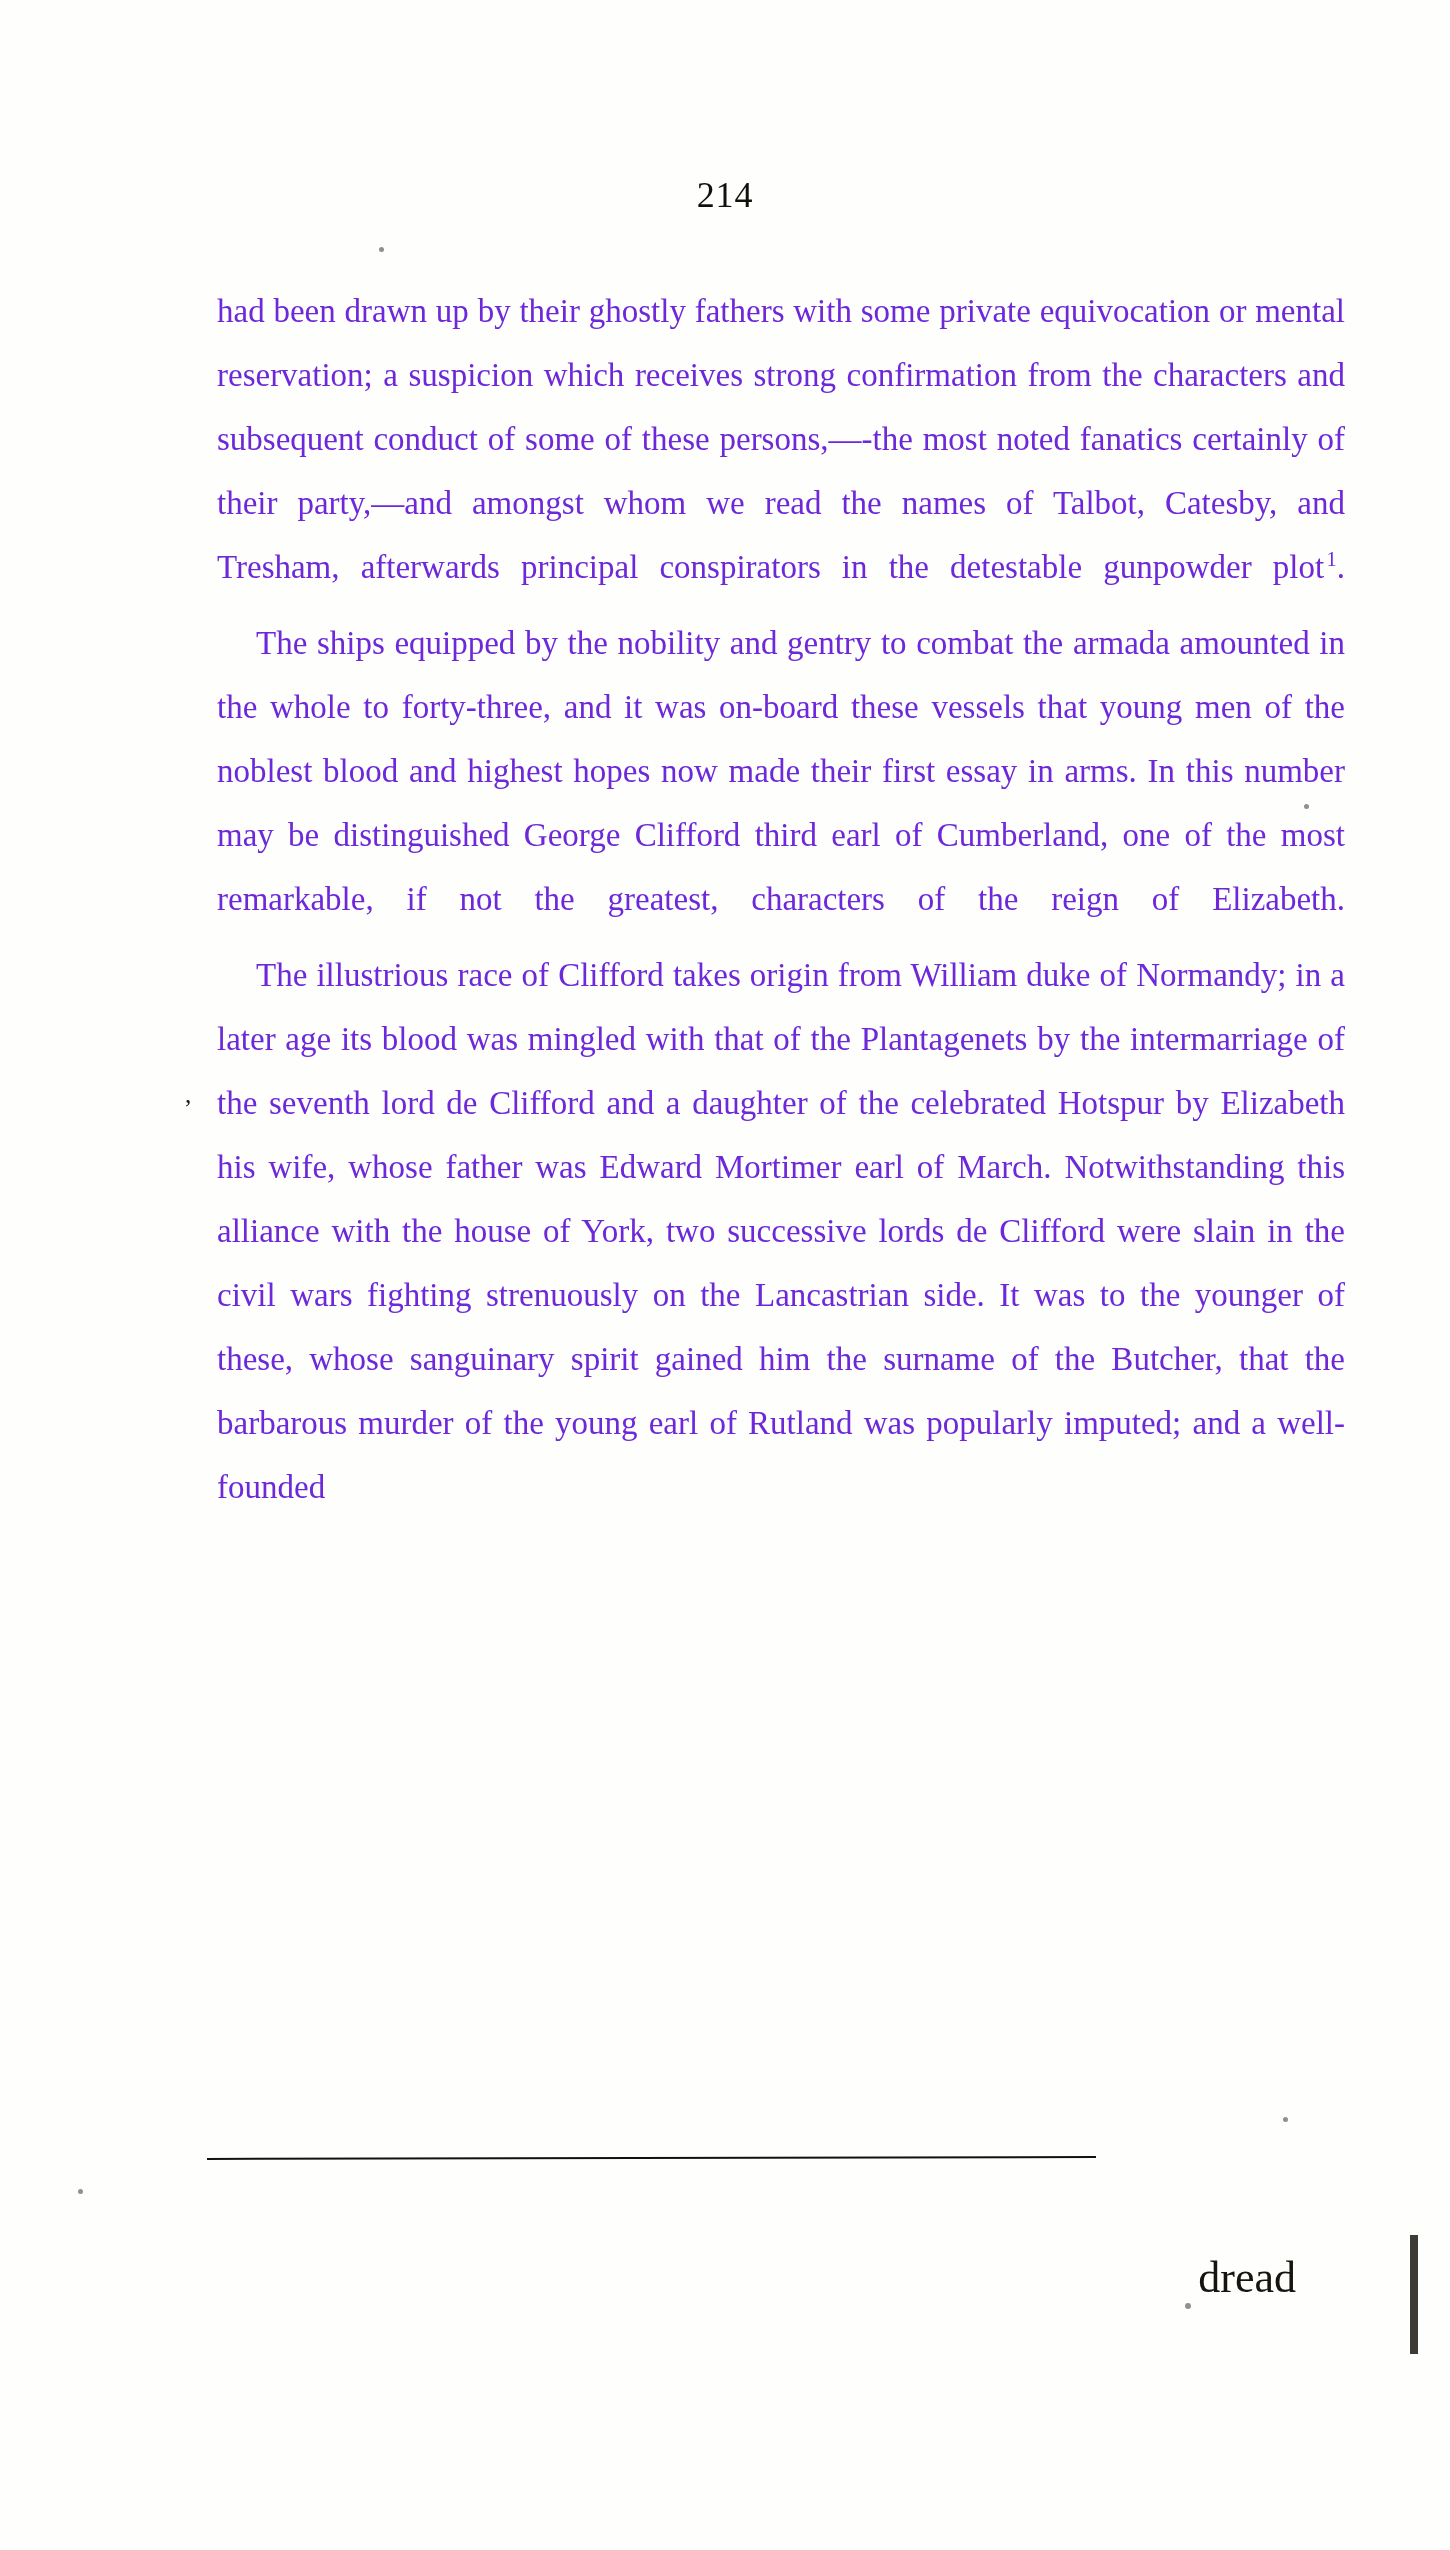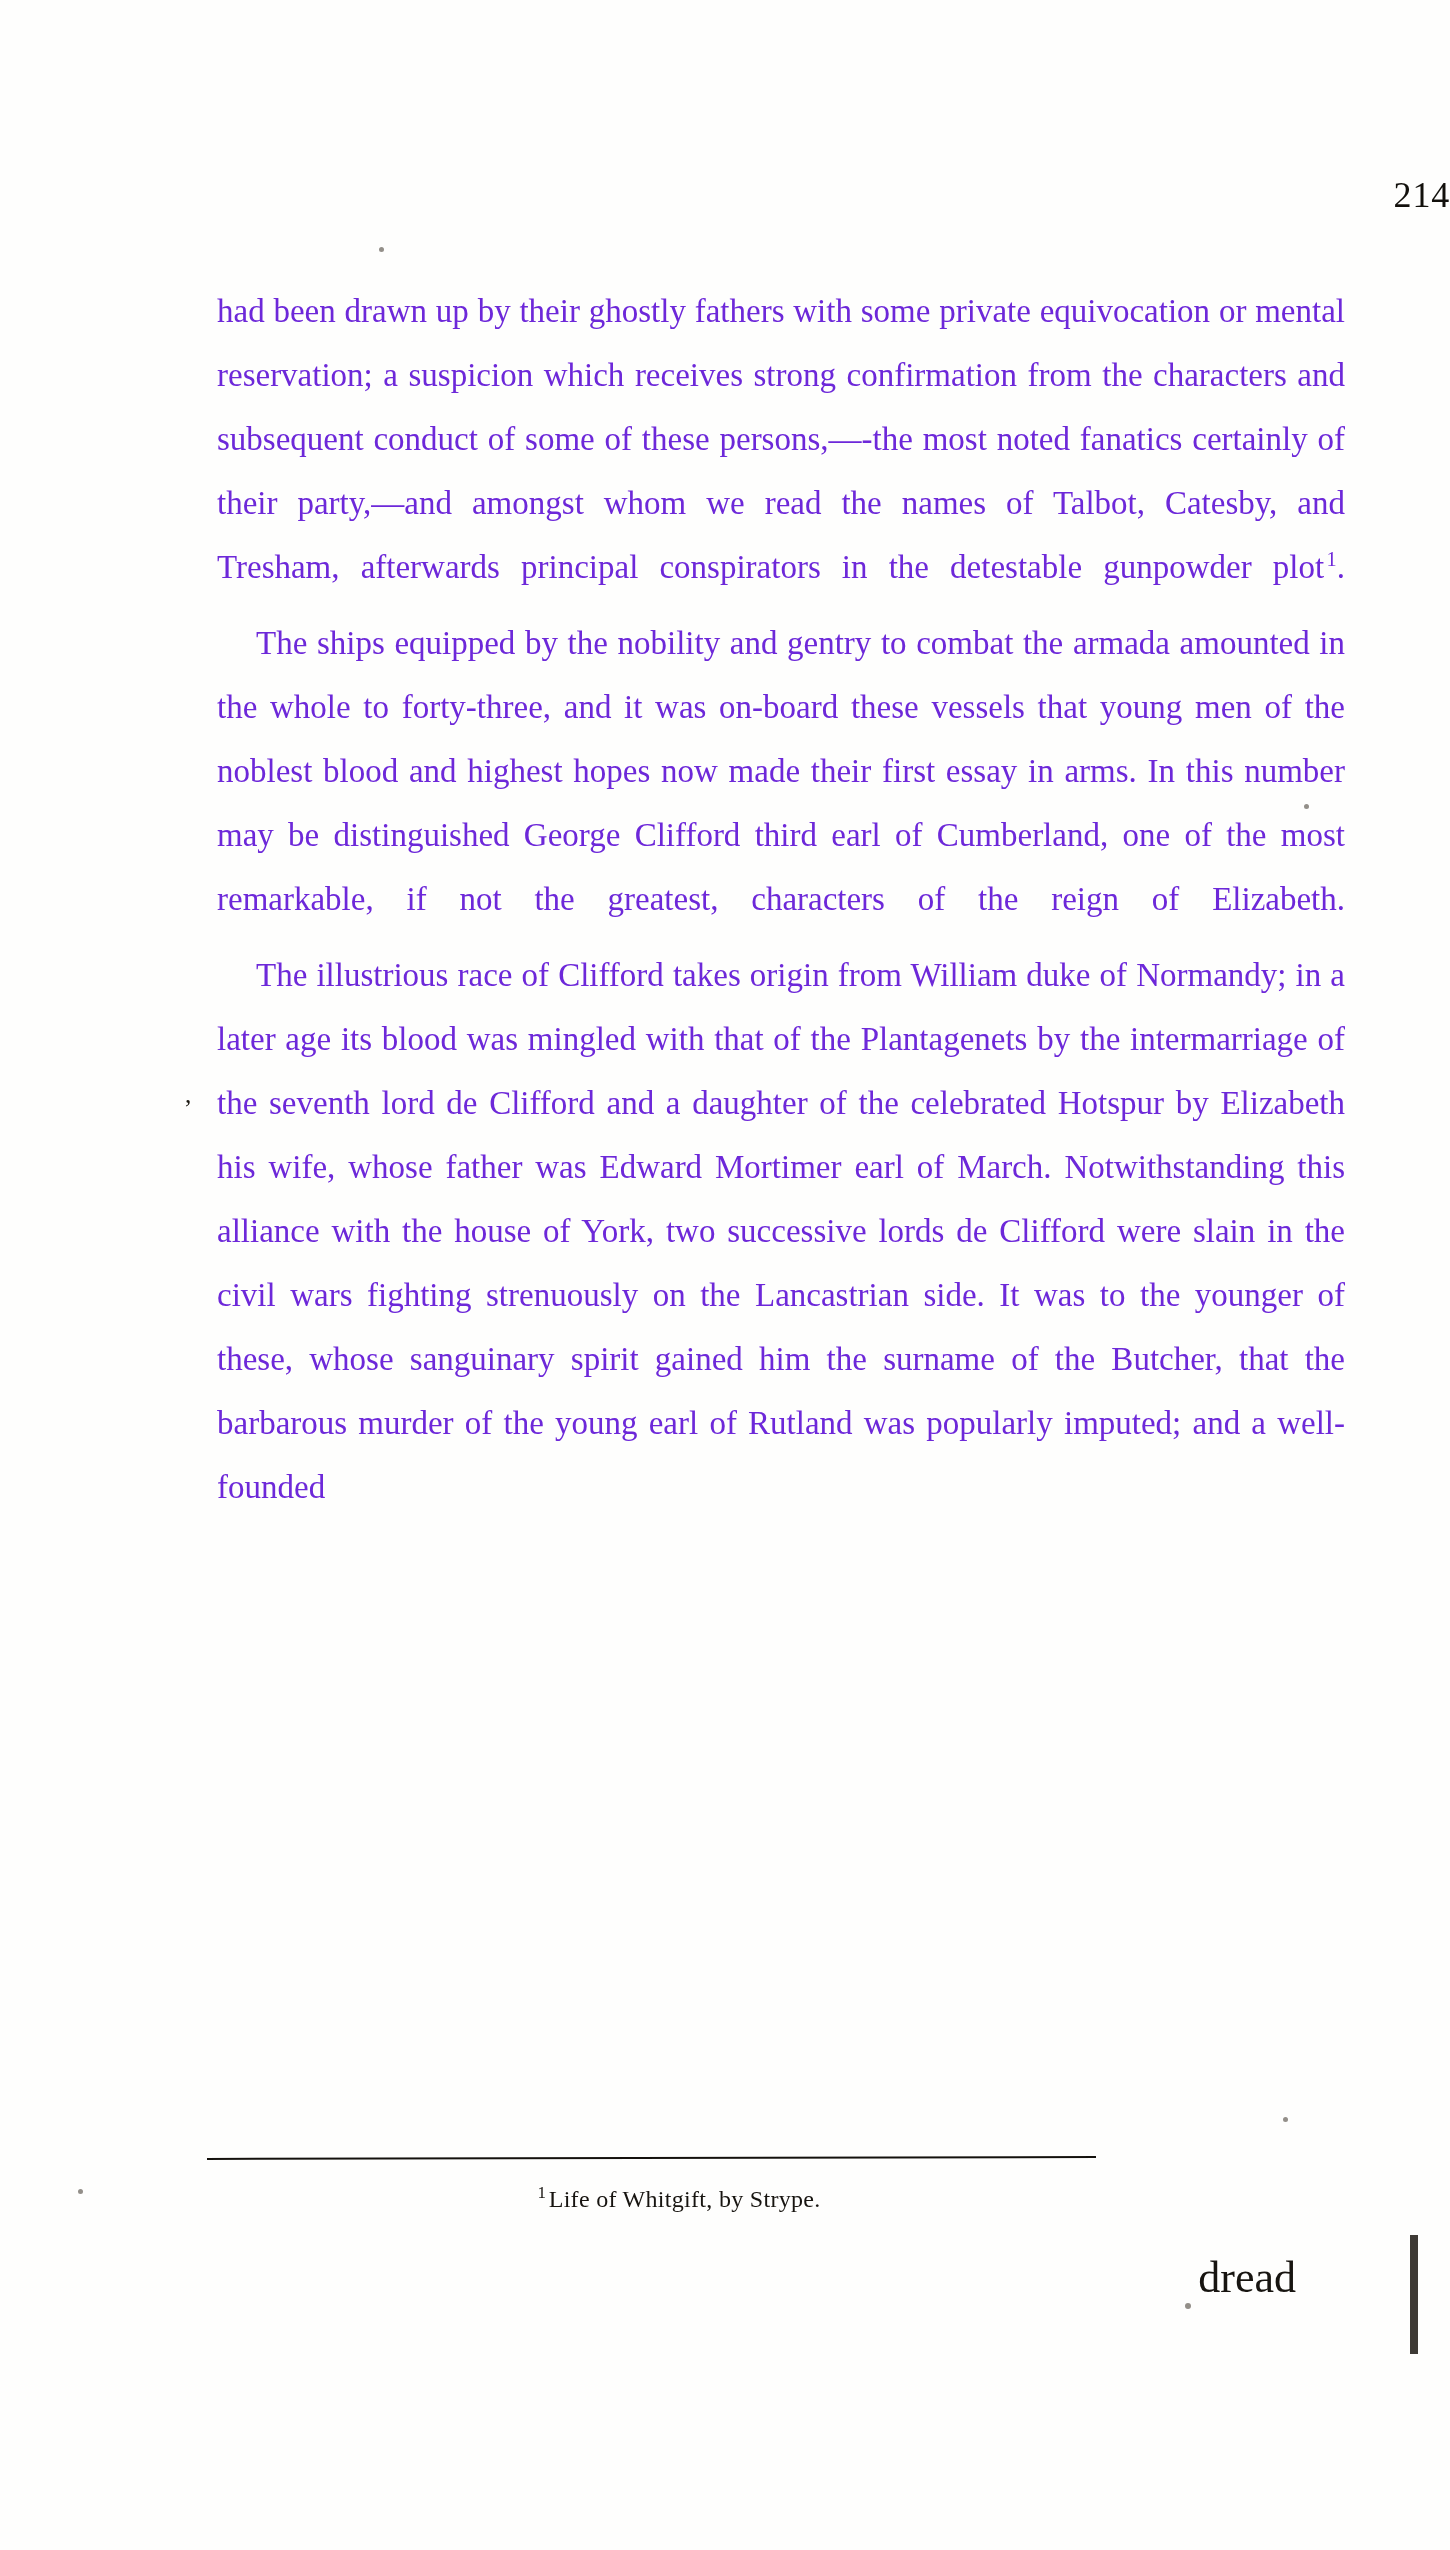--- a/index.html
+++ b/index.html
@@ -23,21 +23,21 @@
     height: 2550px;
     background: #fefefd;
   }
 
   
   .folio {
     position: absolute;
     top: 174px;
     left: 0;
     width: 1450px;
-    text-align: right;
+    text-align: center;
     font-size: 36px;
     letter-spacing: 0.8px;
     font-family: "Liberation Serif", serif;
     color: #12100c;
   }
 
   .textblock {
     position: absolute;
     left: 205px;
     top: 267px;
@@ -145,21 +145,20 @@
     <p class="body indent">The ships equipped by the nobility and gentry to combat the armada amounted in the whole to forty-three, and it was on-board these vessels that young men of the noblest blood and highest hopes now made their first essay in arms.  In this number may be distinguished George Clifford third earl of Cumberland, one of the most remarkable, if not the greatest, characters of the reign of Elizabeth.</p>
 
     <p class="body indent">The illustrious race of Clifford takes origin from William duke of Normandy; in a later age its blood was mingled with that of the Plantagenets by the intermarriage of the seventh lord de Clifford and a daughter of the celebrated Hotspur by Elizabeth his wife, whose father was Edward Mortimer earl of March.  Notwithstanding this alliance with the house of York, two successive lords de Clifford were slain in the civil wars fighting strenuously on the Lancastrian side.  It was to the younger of these, whose sanguinary spirit gained him the surname of the Butcher, that the barbarous murder of the young earl of Rutland was popularly imputed; and a well-founded</p>
 
   </div>
 
   <div class="marginal-tick">,</div>
 
   <div class="rule"></div>
 
-  <div class="footnote"><sup>1</sup><span>Life of Whitgift, by Strype.</span></div>
 
   <div class="catchword">dread</div>
 
   <div class="spine-bar"></div>
 
   <div class="speck" style="left:379px; top:247px; width:5.1px; height:5.1px;"></div>
   <div class="speck" style="left:1304px; top:804px; width:5.1px; height:5.1px;"></div>
   <div class="speck" style="left:78px; top:2189px; width:5.1px; height:5.1px;"></div>
   <div class="speck" style="left:1283px; top:2117px; width:5.1px; height:5.1px;"></div>
   <div class="speck" style="left:1185px; top:2303px; width:6px; height:6px;"></div>

